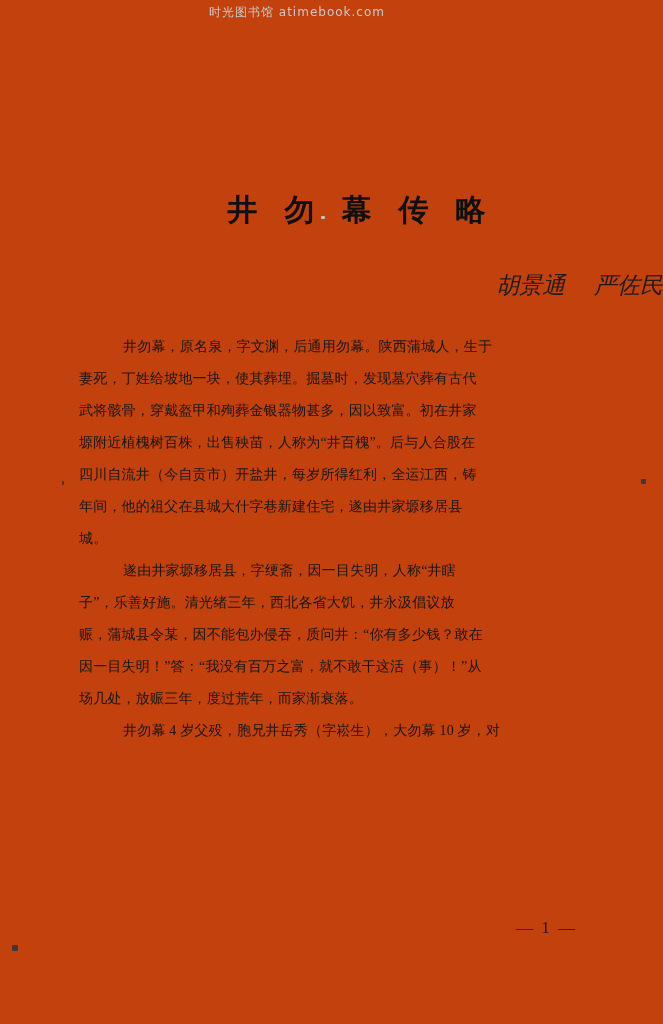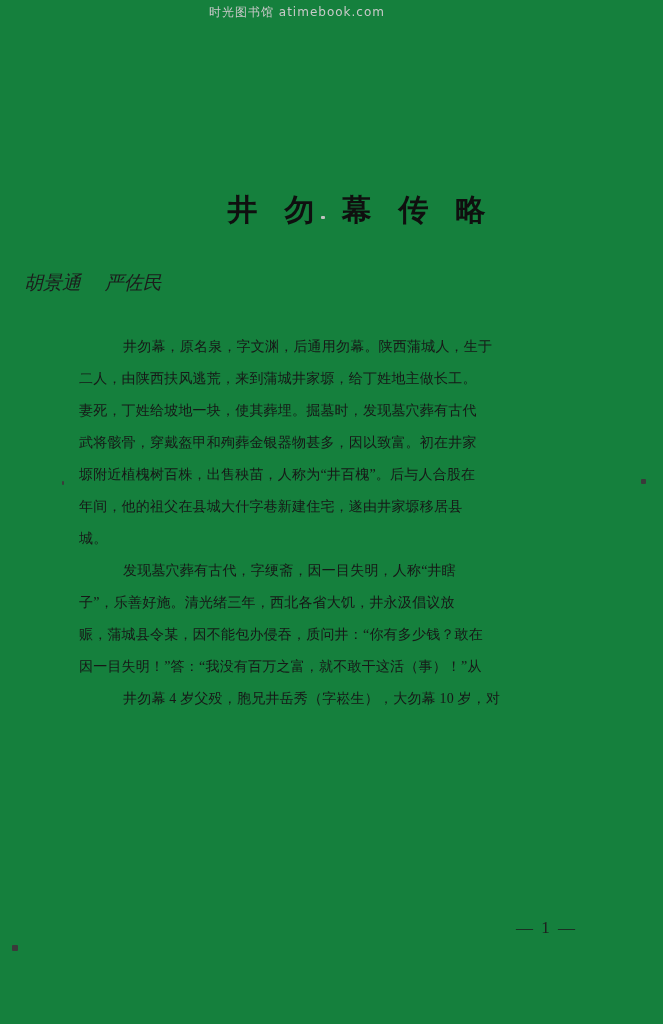--- a/index.html
+++ b/index.html
@@ -4,21 +4,21 @@
 <style>
   html, body {
     margin: 0;
     padding: 0;
     background: #e9e9e9;
   }
   .page {
     position: relative;
     width: 663px;
     height: 1024px;
-    background: #15803d;
+    background: #c2410c;
     overflow: hidden;
     font-family: "Liberation Serif", "DejaVu Serif", serif;
   }
   .watermark {
     position: absolute;
     top: 4px;
     left: 209px;
     font-family: "DejaVu Sans", sans-serif;
     font-size: 12px;
     letter-spacing: 1px;
@@ -42,24 +42,24 @@
     letter-spacing: 27px;
     margin-right: -27px;
   }
   .authors {
     position: absolute;
     top: 270px;
     left: 0;
     width: 100%;
     box-sizing: border-box;
     padding-left: 24px;
-    text-align: left;
+    text-align: right;
     font-family: "Liberation Serif", "DejaVu Serif", serif;
     font-style: italic;
-    font-size: 19px;
+    font-size: 23px;
     color: #1c1c1c;
     white-space: pre;
   }
   .body-text {
     position: absolute;
     top: 331px;
     left: 79px;
     width: 516px;
     font-size: 14px;
     line-height: 32px;
@@ -95,30 +95,31 @@
   <div class="watermark">时光图书馆 atimebook.com</div>
 
   <h1 class="title">
     <span class="title-text">井勿幕传略</span>
   </h1>
 
   <div class="authors">胡景通　 严佐民</div>
 
   <div class="body-text" id="body-text">
       <div class="line first">井勿幕，原名泉，字文渊，后通用勿幕。陕西蒲城人，生于</div>
-      <div class="line">二人，由陕西扶风逃荒，来到蒲城井家塬，给丁姓地主做长工。</div>
       <div class="line">妻死，丁姓给坡地一块，使其葬埋。掘墓时，发现墓穴葬有古代</div>
       <div class="line">武将骸骨，穿戴盔甲和殉葬金银器物甚多，因以致富。初在井家</div>
       <div class="line">塬附近植槐树百株，出售秧苗，人称为“井百槐”。后与人合股在</div>
+      <div class="line">四川自流井（今自贡市）开盐井，每岁所得红利，全运江西，铸</div>
       <div class="line">年间，他的祖父在县城大什字巷新建住宅，遂由井家塬移居县</div>
       <div class="line">城。</div>
-      <div class="line first">发现墓穴葬有古代，字绠斋，因一目失明，人称“井瞎</div>
+      <div class="line first">遂由井家塬移居县，字绠斋，因一目失明，人称“井瞎</div>
       <div class="line">子”，乐善好施。清光绪三年，西北各省大饥，井永汲倡议放</div>
       <div class="line">赈，蒲城县令某，因不能包办侵吞，质问井：“你有多少钱？敢在</div>
       <div class="line">因一目失明！”答：“我没有百万之富，就不敢干这活（事）！”从</div>
+      <div class="line">场几处，放赈三年，度过荒年，而家渐衰落。</div>
       <div class="line first">井勿幕 4 岁父殁，胞兄井岳秀（字崧生），大勿幕 10 岁，对</div>
     </div>
 
   <div class="pageno">— 1 —</div>
 
   <div class="speck" style="left:641px; top:479px; width:5px; height:5px;"></div>
   <div class="speck" style="left:12px; top:945px; width:6px; height:6px;"></div>
   <div class="speck" style="left:62px; top:481px; width:2px; height:4px;"></div>
   <div class="speck light" style="left:321px; top:216px; width:4px; height:3px;"></div>
 

